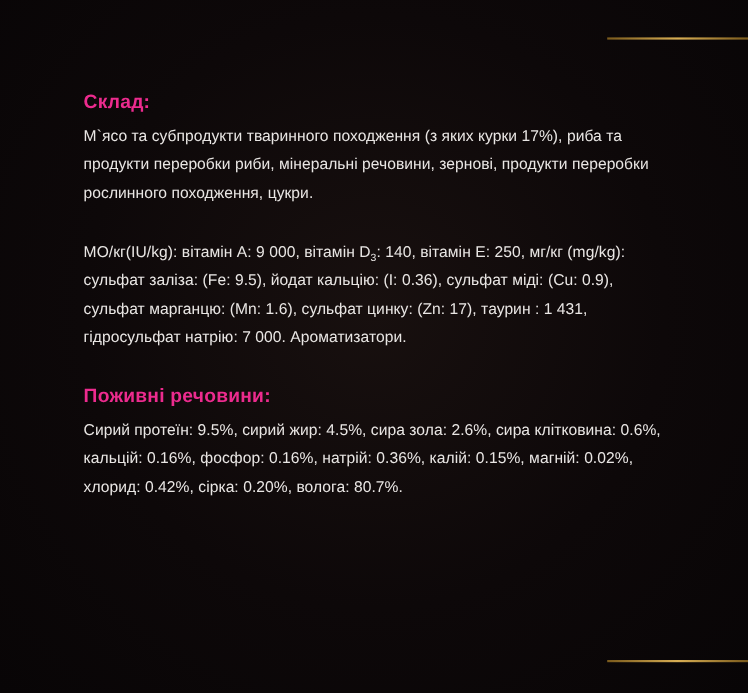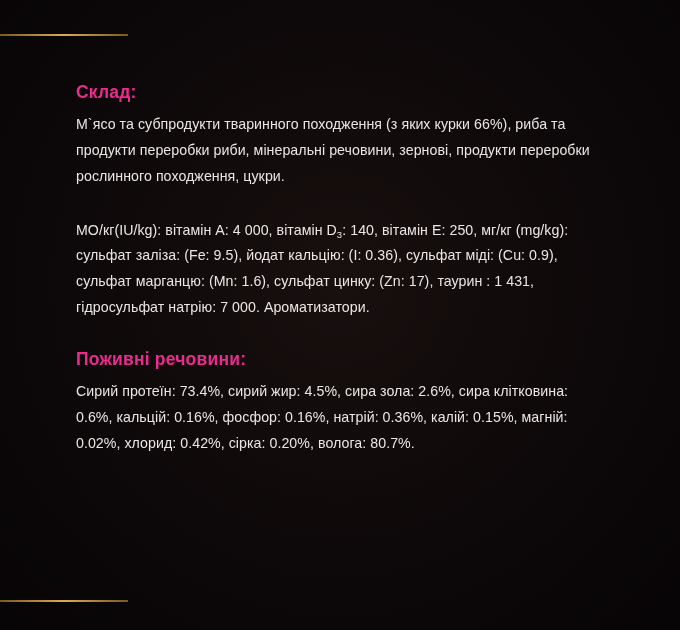--- a/index.html
+++ b/index.html
@@ -14,21 +14,21 @@
     overflow: hidden;
   }
   .label {
     position: relative;
     width: 680px;
     height: 630px;
     box-sizing: border-box;
     background: radial-gradient(ellipse at 50% 45%, #18100f 0%, #0d0809 55%, #080506 100%);
     display: flex;
     flex-direction: column;
-    align-items: flex-start;
+    align-items: flex-end;
   }
   .rule {
     width: 128px;
     height: 2px;
     background: linear-gradient(to right, #7a5a1c, #d8ae54, #7a5a1c);
     flex: none;
   }
   .rule.top { margin-top: 34px; }
   .rule.bottom { margin-top: auto; margin-bottom: 28px; }
 
@@ -69,29 +69,29 @@
 <body>
 
 <div class="label">
 
   <div class="rule top"></div>
 
   <div class="content">
 
     <div class="section">
       <h2 class="section-title">Склад:</h2>
-      <p class="section-body">М`ясо та субпродукти тваринного походження (з яких курки 66%), риба та продукти переробки риби, мінеральні речовини, зернові, продукти переробки рослинного походження, цукри.</p>
+      <p class="section-body">М`ясо та субпродукти тваринного походження (з яких курки 17%), риба та продукти переробки риби, мінеральні речовини, зернові, продукти переробки рослинного походження, цукри.</p>
     </div>
 
     <div class="section">
-      <p class="section-body"><span>МО/кг(IU/kg): вітамін A: 4 000, вітамін D</span><sub>3</sub><span>: 140, вітамін E: 250, мг/кг (mg/kg): сульфат заліза: (Fe: 9.5), йодат кальцію: (I: 0.36), сульфат міді: (Cu: 0.9), сульфат марганцю: (Mn: 1.6), сульфат цинку: (Zn: 17), таурин : 1 431, гідросульфат натрію: 7 000. Ароматизатори.</span></p>
+      <p class="section-body"><span>МО/кг(IU/kg): вітамін A: 9 000, вітамін D</span><sub>3</sub><span>: 140, вітамін E: 250, мг/кг (mg/kg): сульфат заліза: (Fe: 9.5), йодат кальцію: (I: 0.36), сульфат міді: (Cu: 0.9), сульфат марганцю: (Mn: 1.6), сульфат цинку: (Zn: 17), таурин : 1 431, гідросульфат натрію: 7 000. Ароматизатори.</span></p>
     </div>
 
     <div class="section">
       <h2 class="section-title">Поживні речовини:</h2>
-      <p class="section-body">Сирий протеїн: 73.4%, сирий жир: 4.5%, сира зола: 2.6%, сира клітковина: 0.6%, кальцій: 0.16%, фосфор: 0.16%, натрій: 0.36%, калій: 0.15%, магній: 0.02%, хлорид: 0.42%, сірка: 0.20%, волога: 80.7%.</p>
+      <p class="section-body">Сирий протеїн: 9.5%, сирий жир: 4.5%, сира зола: 2.6%, сира клітковина: 0.6%, кальцій: 0.16%, фосфор: 0.16%, натрій: 0.36%, калій: 0.15%, магній: 0.02%, хлорид: 0.42%, сірка: 0.20%, волога: 80.7%.</p>
     </div>
 
   </div>
 
   <div class="rule bottom"></div>
 
 </div>
 
 </body></html>

